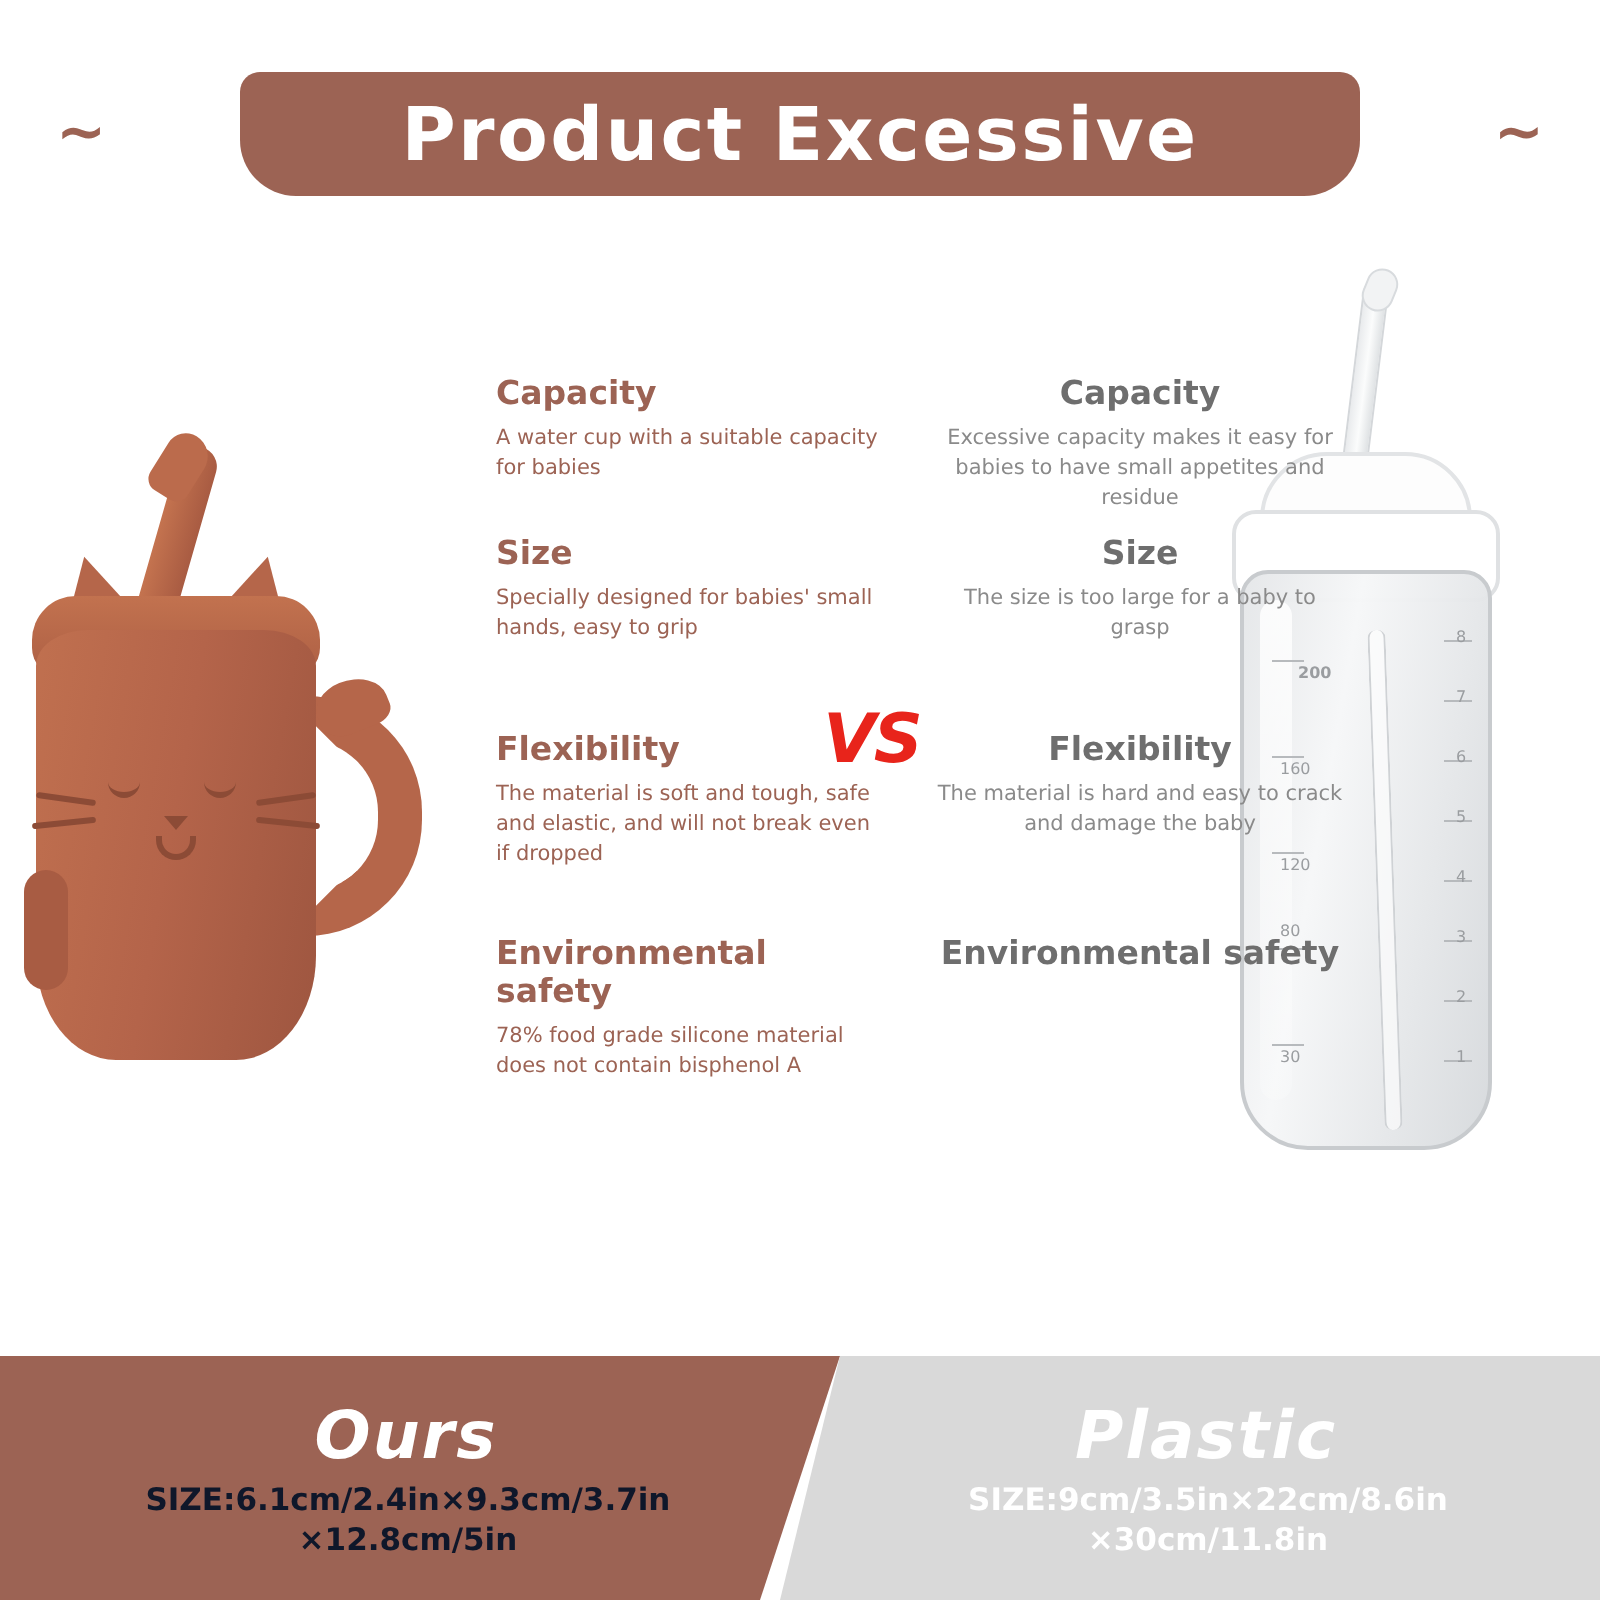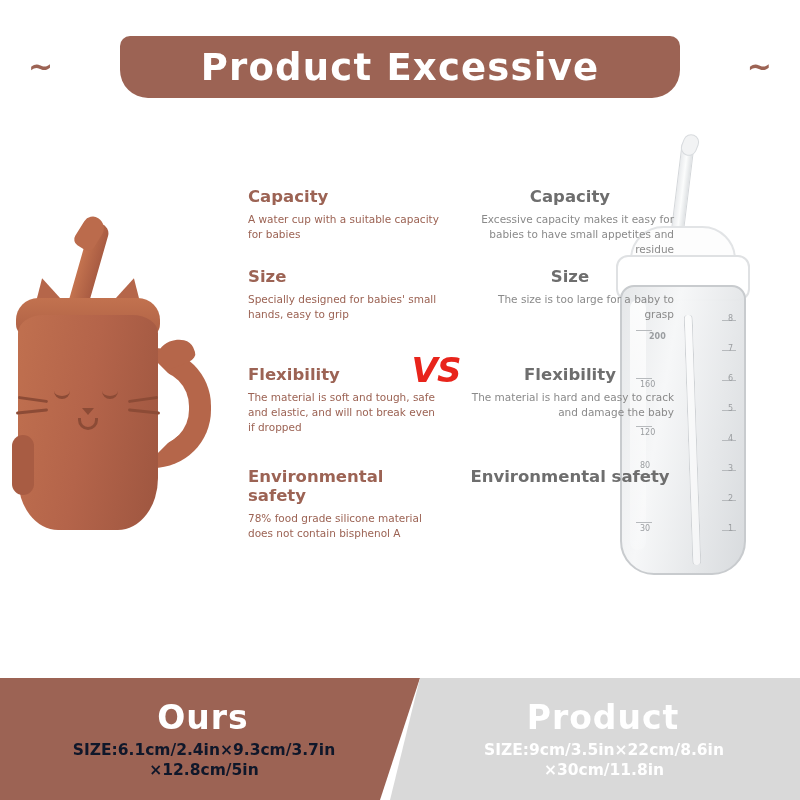--- a/index.html
+++ b/index.html
@@ -66,21 +66,21 @@
     margin-bottom: 5px;
     line-height: 1.15;
   }
   #col-ours .feat-title   { color: #9c6354; }
   #col-others .feat-title { color: #6e6e6e; }
   .feat-desc {
     font-size: 10.5px;
     line-height: 1.45;
   }
   #col-ours .feat-desc   { color: #9c6354; }
-  #col-others .feat-desc { color: #8a8a8a; text-align: right; }
+  #col-others .feat-desc { color: #8a8a8a; }
 
   
   #ours-f0   { position:absolute; top: 8px;   left:0; width:195px; }
   #ours-f1   { position:absolute; top: 88px;  left:0; width:195px; }
   #ours-f2   { position:absolute; top: 186px; left:0; width:195px; }
   #ours-f3   { position:absolute; top: 288px; left:0; width:195px; }
 
   #others-f0 { position:absolute; top: 8px;   left:0; width:208px; }
   #others-f1 { position:absolute; top: 88px;  left:0; width:208px; }
   #others-f2 { position:absolute; top: 186px; left:0; width:208px; }
@@ -116,20 +116,21 @@
     background: #d9d9d9;
     clip-path: polygon(30px 0, 410px 0, 410px 122px, 0 122px);
     color: #ffffff;
     display: flex; flex-direction: column; align-items: center; justify-content: center;
   }
   .footer-title {
     font-size: 33px;
     font-weight: bold;
     letter-spacing: 1px;
     margin-bottom: 4px;
+    font-style: italic;
   }
   #footer-ours .footer-title { color: #ffffff; margin-left: -14px; }
   #footer-others .footer-title { color: #ffffff; margin-left: 16px; }
   .footer-size {
     font-size: 15.5px;
     font-weight: bold;
     text-align: center;
     line-height: 1.25;
     white-space: pre-line;
   }
@@ -410,17 +411,17 @@
 
 <div id="vs-badge">VS</div>
 
 <div id="footer">
   <div id="footer-ours">
     <div class="footer-title">Ours</div>
     <div class="footer-size">SIZE:6.1cm/2.4in×9.3cm/3.7in
 ×12.8cm/5in</div>
   </div>
   <div id="footer-others">
-    <div class="footer-title">Product</div>
+    <div class="footer-title">Plastic</div>
     <div class="footer-size">SIZE:9cm/3.5in×22cm/8.6in
 ×30cm/11.8in</div>
   </div>
 </div>
 
 </body></html>

